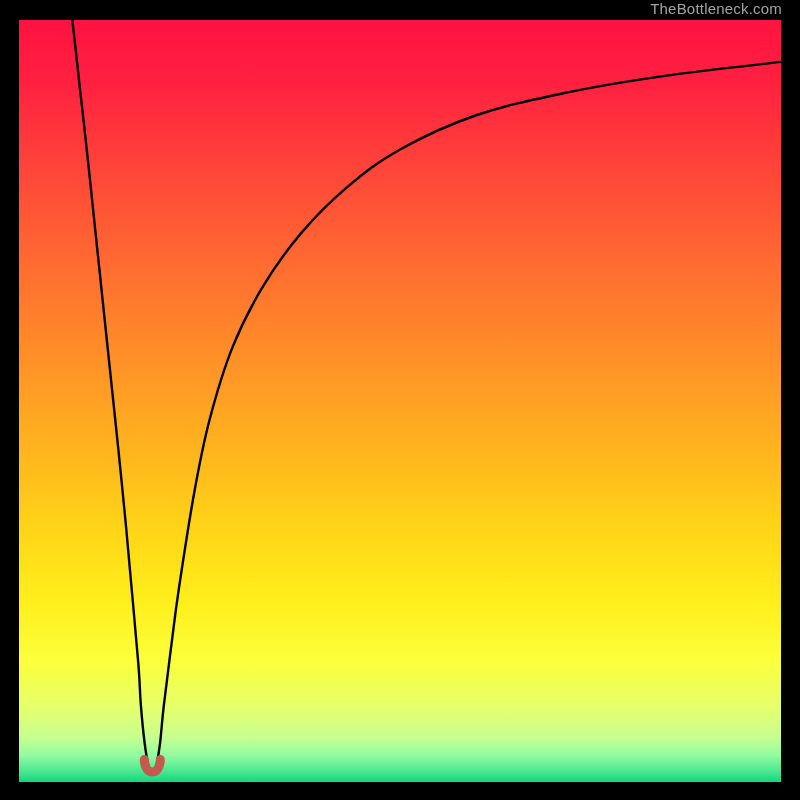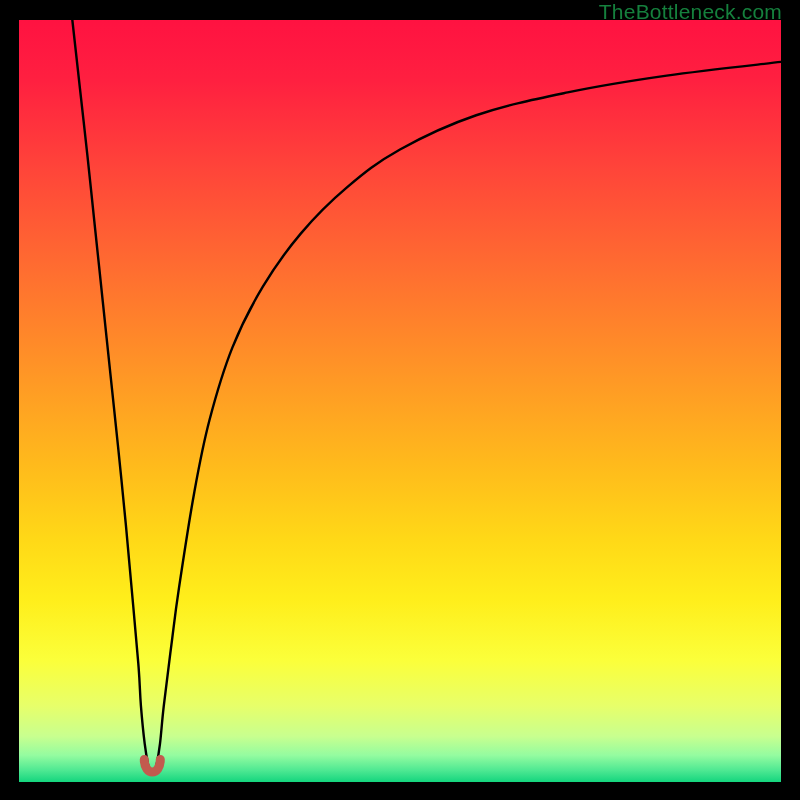--- a/index.html
+++ b/index.html
@@ -36,22 +36,22 @@
     left: 0;
     top: 0;
     width: 762px;
     height: 762px;
   }
   .watermark {
     position: absolute;
     right: 18px;
     top: 0px;
     font-family: Arial, Helvetica, sans-serif;
-    font-size: 21px;
-    color: #15803d;
+    font-size: 15px;
+    color: #a3a3a3;
     letter-spacing: 0.2px;
   }
 </style>
 </head>
 <body>
 
 <div class="frame">
 
   <div class="plot-area">
 

